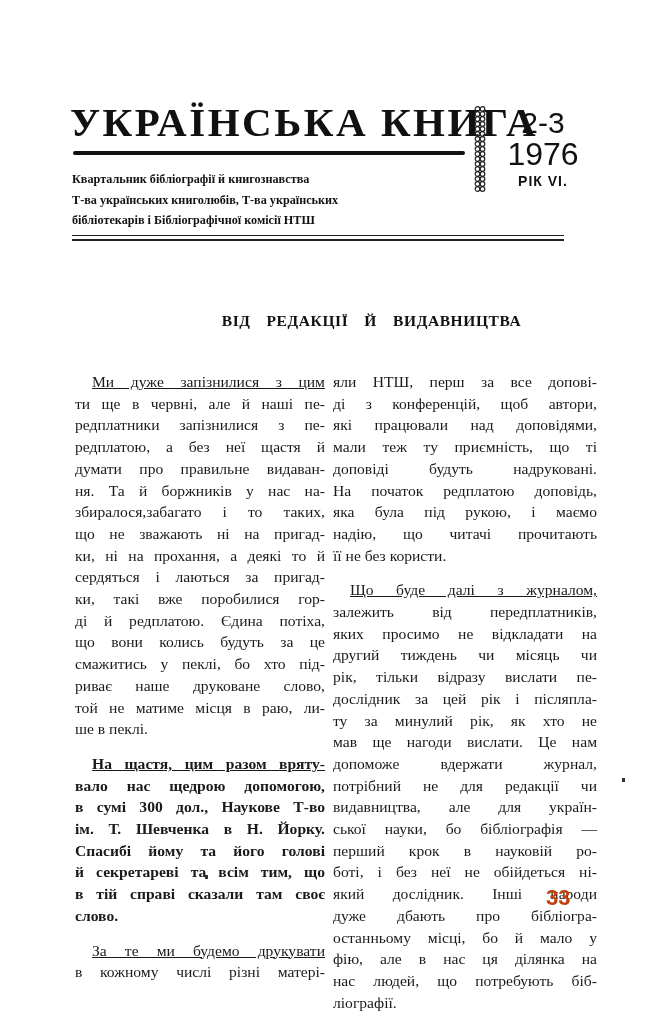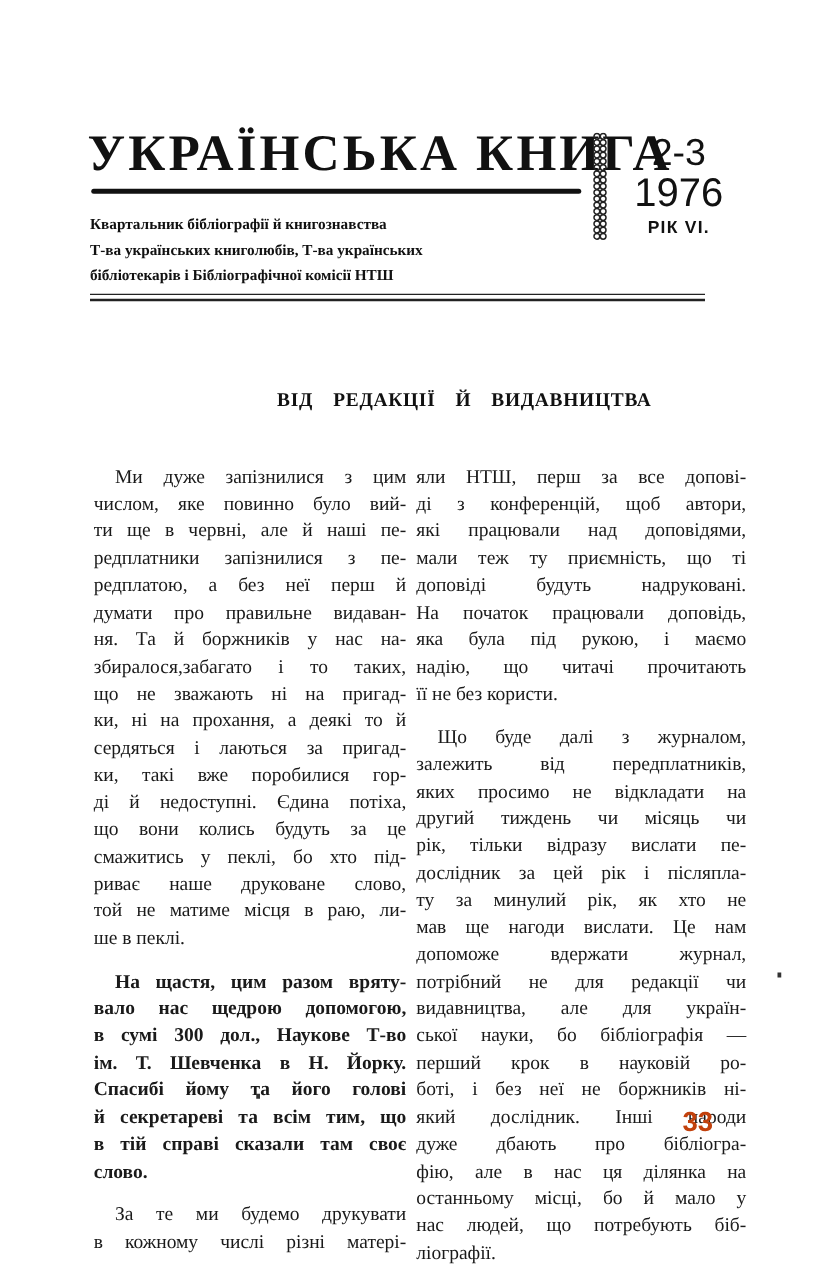--- a/index.html
+++ b/index.html
@@ -45,21 +45,21 @@
 
   .column {
     position: absolute; top: 371px; width: 250px;
     font-family: "Liberation Serif", "DejaVu Serif", serif;
     font-size: 15.6px; line-height: 21.7px; color: #1a1a1a;
   }
   .col-left { left: 75px; }
   .col-right { left: 333px; width: 264px; }
   .line { display: block; white-space: nowrap; text-align: justify; text-align-last: justify; }
   .line.last { text-align-last: left; }
-  .line.indent { padding-left: 17px; }
+  .line.indent { padding-left: 17px; text-decoration: underline; }
   .para-gap { height: 13px; }
   .bold .line { font-weight: bold; }
 
   .page-number {
     position: absolute; left: 546px; top: 885px;
     font-family: "Liberation Sans", "DejaVu Sans", sans-serif;
     font-weight: bold; font-size: 22px; color: #c2410c;
   }
   .speck { position: absolute; width: 3px; height: 4px; background: #333; }
 </style>
@@ -120,32 +120,31 @@
   <div class="double-rule"></div>
 </div>
 
 <h2 class="section-title" style="margin:0;padding-left:39px;">
   <span style="margin-left:0">ВІД</span><span>РЕДАКЦІЇ</span><span>Й</span><span>ВИДАВНИЦТВА</span>
 </h2>
 
 <div class="column col-left">
   <div>
       <span class="line indent">Ми дуже запізнилися з цим</span>
-      <span class="line">числом, яке повинно було вий-</span>
       <span class="line">ти ще в червні, але й наші пе-</span>
       <span class="line">редплатники запізнилися з пе-</span>
-      <span class="line">редплатою, а без неї перш й</span>
+      <span class="line">редплатою, а без неї щастя й</span>
       <span class="line">думати про правильне видаван-</span>
       <span class="line">ня. Та й боржників у нас на-</span>
       <span class="line">збиралося,забагато і то таких,</span>
       <span class="line">що не зважають ні на пригад-</span>
       <span class="line">ки, ні на прохання, а деякі то й</span>
       <span class="line">сердяться і лаються за пригад-</span>
       <span class="line">ки, такі вже поробилися гор-</span>
-      <span class="line">ді й недоступні. Єдина потіха,</span>
+      <span class="line">ді й редплатою. Єдина потіха,</span>
       <span class="line">що вони колись будуть за це</span>
       <span class="line">смажитись у пеклі, бо хто під-</span>
       <span class="line">риває наше друковане слово,</span>
       <span class="line">той не матиме місця в раю, ли-</span>
       <span class="line last">ше в пеклі.</span>
     </div>
   <div class="para-gap"></div>
   <div class="bold">
       <span class="line indent">На щастя, цим разом вряту-</span>
       <span class="line">вало нас щедрою допомогою,</span>
@@ -163,45 +162,45 @@
     </div>
 </div>
 
 <div class="column col-right">
   <div>
       <span class="line">яли НТШ, перш за все допові-</span>
       <span class="line">ді з конференцій, щоб автори,</span>
       <span class="line">які працювали над доповідями,</span>
       <span class="line">мали теж ту приємність, що ті</span>
       <span class="line">доповіді будуть надруковані.</span>
-      <span class="line">На початок працювали доповідь,</span>
+      <span class="line">На початок редплатою доповідь,</span>
       <span class="line">яка була під рукою, і маємо</span>
       <span class="line">надію, що читачі прочитають</span>
       <span class="line last">її не без користи.</span>
     </div>
   <div class="para-gap"></div>
   <div>
       <span class="line indent">Що буде далі з журналом,</span>
       <span class="line">залежить від передплатників,</span>
       <span class="line">яких просимо не відкладати на</span>
       <span class="line">другий тиждень чи місяць чи</span>
       <span class="line">рік, тільки відразу вислати пе-</span>
       <span class="line">дослідник за цей рік і післяпла-</span>
       <span class="line">ту за минулий рік, як хто не</span>
       <span class="line">мав ще нагоди вислати. Це нам</span>
       <span class="line">допоможе вдержати журнал,</span>
       <span class="line">потрібний не для редакції чи</span>
       <span class="line">видавництва, але для україн-</span>
       <span class="line">ської науки, бо бібліографія —</span>
       <span class="line">перший крок в науковій ро-</span>
-      <span class="line">боті, і без неї не боржників ні-</span>
+      <span class="line">боті, і без неї не обійдеться ні-</span>
       <span class="line">який дослідник. Інші народи</span>
       <span class="line">дуже дбають про бібліогра-</span>
+      <span class="line">останньому місці, бо й мало у</span>
       <span class="line">фію, але в нас ця ділянка на</span>
-      <span class="line">останньому місці, бо й мало у</span>
       <span class="line">нас людей, що потребують біб-</span>
       <span class="line last">ліографії.</span>
     </div>
 </div>
 
 <div class="page-number">33</div>
 <div class="speck" style="left:205px; top:875px;"></div>
 <div class="speck" style="left:622px; top:778px;"></div>
 
 </body></html>

